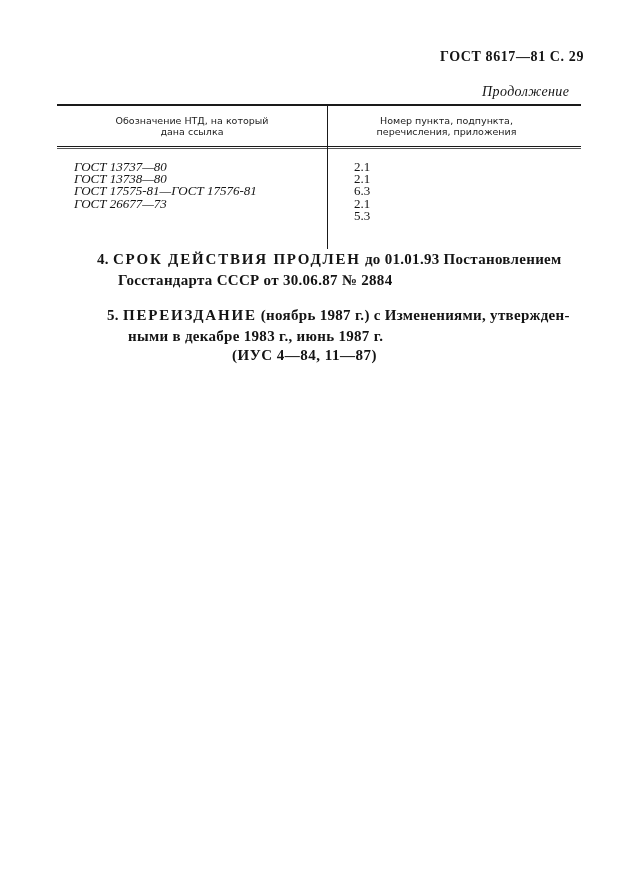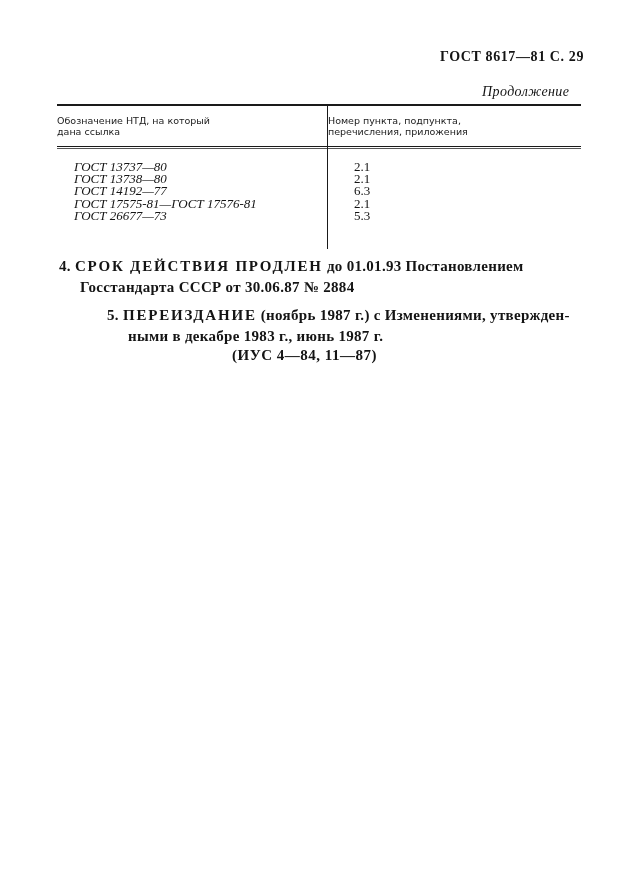--- a/index.html
+++ b/index.html
@@ -65,24 +65,25 @@
       width: 0;
       height: 145px;
       border-left: 1px solid #1a1a1a;
     }
     .col-head {
       position: absolute;
       top: 11px;
       font-family: "DejaVu Sans", "Liberation Sans", sans-serif;
       font-size: 9.5px;
       line-height: 11px;
+      text-align: center;
       color: #1a1a1a;
     }
     .col-head.left { left: 0; width: 270px; }
-    .col-head.right { left: 271px; width: 253px; }
+    .col-head.right { left: 263px; width: 253px; }
     .rows {
       position: absolute;
       top: 57px;
       left: 17px;
       font-size: 13px;
       line-height: 12.2px;
       font-style: italic;
     }
     .rows .row { white-space: nowrap; }
     .vals {
@@ -97,21 +98,21 @@
       position: absolute;
       left: 59px;
       width: 522px;
       font-size: 15px;
       font-weight: bold;
       line-height: 21px;
       letter-spacing: 0.3px;
     }
     .para .line { white-space: nowrap; }
     .para .indent { padding-left: 21px; }
-    .para4 { top: 256px; }
+    .para4 { top: 249px; margin-left: 38px; }
     .para5 { top: 305px; margin-left: 48px; }
     .para5-ref {
       position: absolute;
       top: 347px;
       left: 232px;
       font-size: 15px;
       font-weight: bold;
       letter-spacing: 0.5px;
       white-space: nowrap;
     }
@@ -133,21 +134,20 @@
     <div>дана ссылка</div>
   </div>
   <div class="col-head right">
     <div>Номер пункта, подпункта,</div>
     <div>перечисления, приложения</div>
   </div>
 
   <div class="rows">
     <div class="row">ГОСТ 13737—80</div>
     <div class="row">ГОСТ 13738—80</div>
-    <div class="row">ГОСТ 14192—77</div>
     <div class="row">ГОСТ 17575-81—ГОСТ 17576-81</div>
     <div class="row">ГОСТ 26677—73</div>
   </div>
   <div class="vals">
     <div class="row">2.1</div>
     <div class="row">2.1</div>
     <div class="row">6.3</div>
     <div class="row">2.1</div>
     <div class="row">5.3</div>
   </div>

